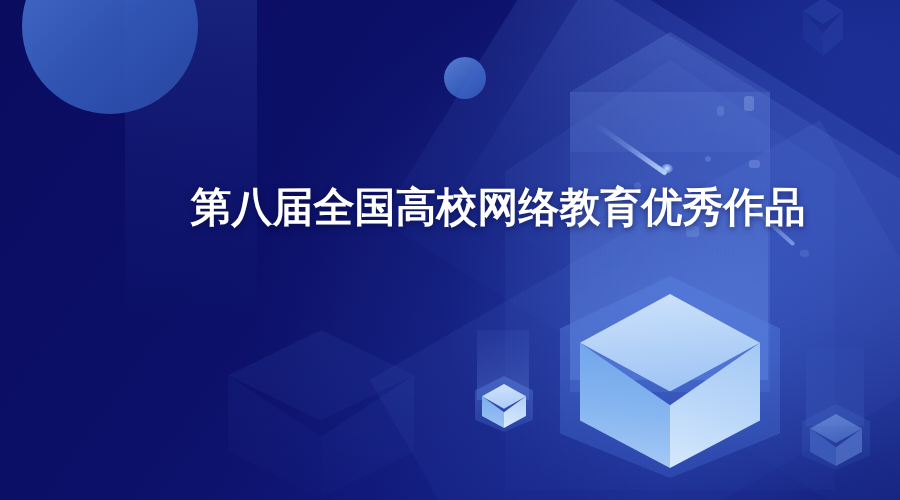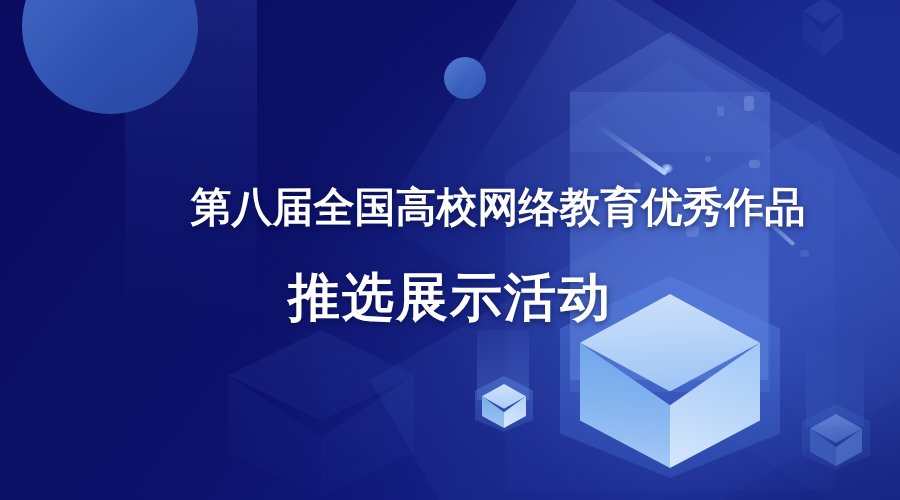--- a/index.html
+++ b/index.html
@@ -300,16 +300,15 @@
     <div class="cube cube-dim" style="z-index:2">
       <div class="face top"></div>
       <div class="face lf"></div>
       <div class="face rf"></div>
     </div>
 
   </div>
 
   <div class="title-wrap">
     <div class="title-line title-line-1">第八届全国高校网络教育优秀作品</div>
-    <div class="title-line title-line-2">推选展示活动</div>
   </div>
 
 </div>
 
 </body></html>

